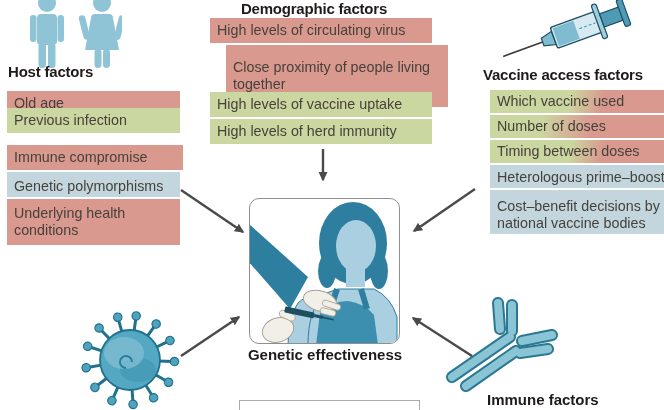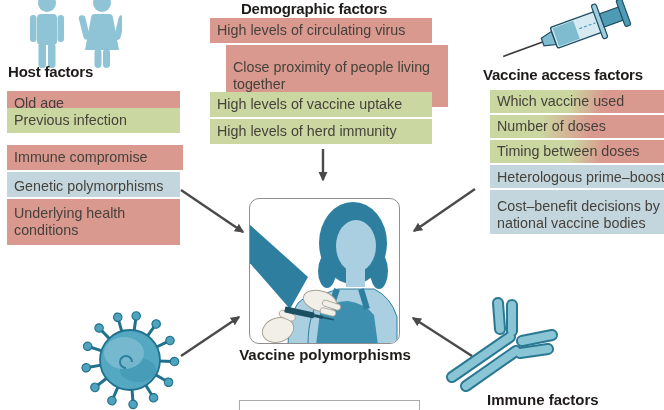--- a/index.html
+++ b/index.html
@@ -137,21 +137,21 @@
       <ellipse cx="28" cy="131" rx="16" ry="12" fill="#f2efe8" stroke="#a8a295" stroke-width="1" transform="rotate(-18 28 131)"></ellipse>
       <rect x="29" y="113" width="17" height="7" rx="3.5" fill="#f2efe8" stroke="#a8a295" stroke-width="0.8" transform="rotate(24 37 116)"></rect>
 
       <g transform="rotate(12 52 116)">
         <rect x="34" y="111" width="30" height="6" rx="1" fill="#1d4f63"></rect>
         <rect x="64" y="112.5" width="9" height="3" fill="#1d4f63"></rect>
         <line x1="73" y1="114" x2="84" y2="114" stroke="#1d4f63" stroke-width="1.5"></line>
       </g>
     </svg>
   </div>
-  <div class="caption" style="left:230px;top:346px;width:190px;text-align:center">Vaccine polymorphisms</div>
+  <div class="caption" style="left:230px;top:346px;width:190px;text-align:center">Genetic effectiveness</div>
 
   <svg class="abs" style="left:78px;top:306px" width="104" height="104" viewBox="0 0 104 104">
     <defs>
       <g id="spike">
         <line x1="0" y1="-28" x2="0" y2="-43" stroke="#20718e" stroke-width="3"></line>
         <circle cx="0" cy="-44.5" r="4.2" fill="#4fa3bd" stroke="#20718e" stroke-width="1.2"></circle>
       </g>
     </defs>
     <g transform="translate(52,54)">
       <use href="#spike" transform="rotate(8)"></use>

